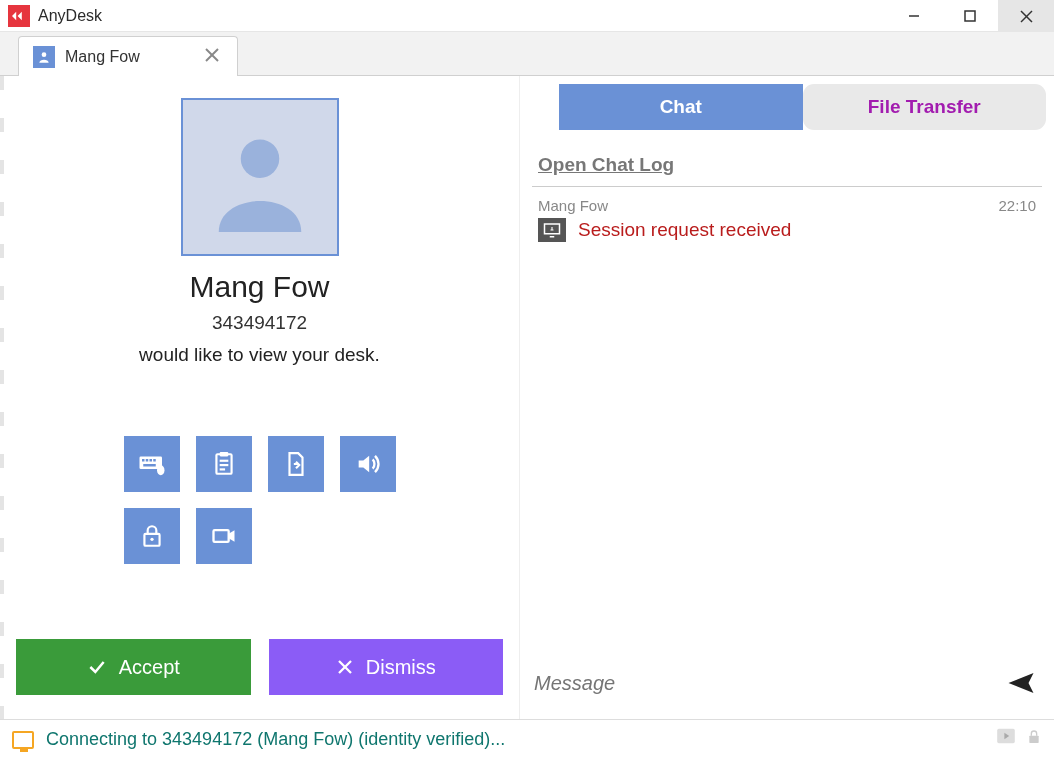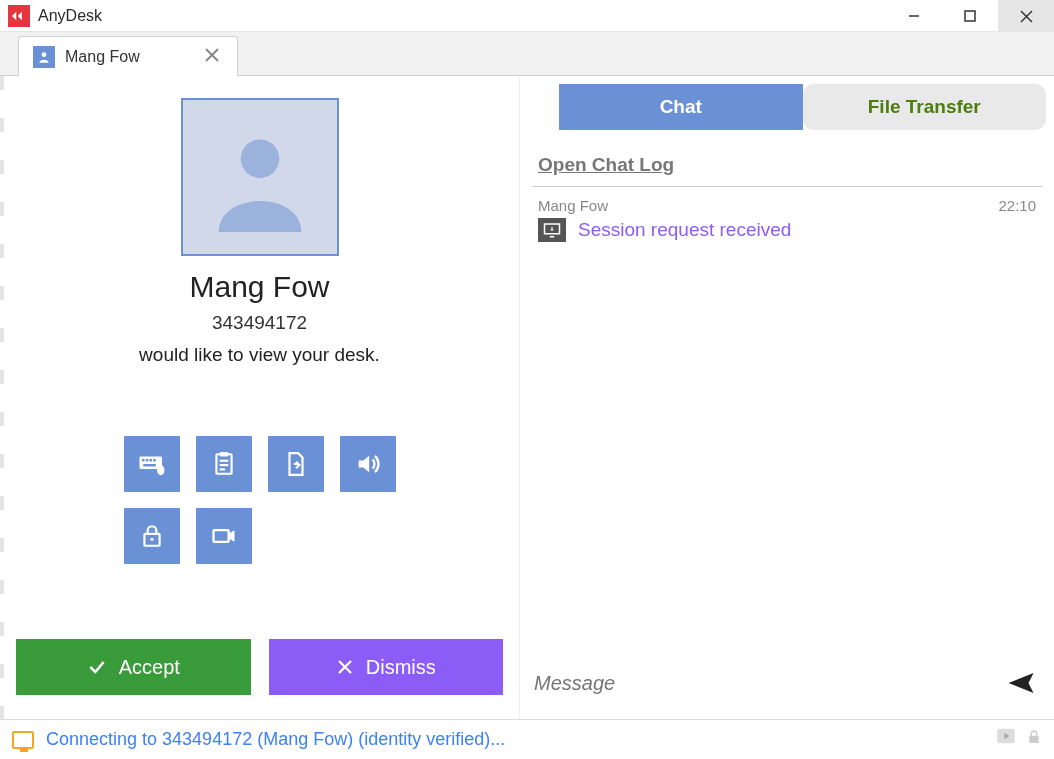--- a/index.html
+++ b/index.html
@@ -38,37 +38,37 @@
 
   .action-row { margin-top:auto; display:flex; gap:18px; width:100%; padding: 0 4px 12px 4px;}
   .big-btn { flex:1; height:56px; display:flex; align-items:center; justify-content:center; gap:12px; color:#fff; font-size:20px;}
   .accept { background:#3a9b3a; }
   .dismiss { background:#8b5cf6; }
 
   
   .rtabs { display:flex; height:46px; margin: 8px 8px 0 8px; padding-left: 31px;}
   .rtab { flex:1; display:flex; align-items:center; justify-content:center; font-size:19px; font-weight:600;}
   .rtab.active { background:#6a91d6; color:#fff;}
-  .rtab.inactive { background:#e9e9e9; color:#4d7c0f;border-radius:11px;}
+  .rtab.inactive { background:#e9e9e9; color:#a21caf;border-radius:11px;}
 
   .chatlog-link { margin:24px 0 10px 18px; font-size:19px; color:#777; text-decoration:underline; font-weight:600;}
   .chat-sep { height:1px; background:#ccc; margin:0 12px;}
   .chat-item { padding:10px 18px 0 18px;}
   .chat-from { font-size:15px; color:#888; display:flex;}
   .chat-time { margin-left:auto; color:#888; font-size:15px;}
   .chat-body { display:flex; align-items:center; gap:12px; margin-top:4px;}
-  .chat-msg { font-size:19px; color:#8b5cf6;}
+  .chat-msg { font-size:19px; color:#b91c1c;}
   .session-icon { width:28px; height:24px; background:#555; display:flex; align-items:center; justify-content:center;}
 
   .msg-row { margin-top:auto; display:flex; align-items:center; padding:0 16px 14px 14px; gap:14px;}
   .msg-input { flex:1; border:none; font-size:20px; color:#888; font-style:italic; outline:none; height:44px;}
   .send-btn { width:34px; height:34px; display:flex; align-items:center; justify-content:center;}
 
   
-  .statusbar { height:40px; border-top:1px solid #ddd; display:flex; align-items:center; padding:0 12px; gap:12px; font-size:18px; color:#3b82f6;}
+  .statusbar { height:40px; border-top:1px solid #ddd; display:flex; align-items:center; padding:0 12px; gap:12px; font-size:18px; color:#0f766e;}
   .status-monitor { width:22px; height:18px; border:2px solid #f5a623; border-radius:2px; position:relative;}
   .status-monitor::after{content:""; position:absolute; bottom:-5px; left:6px; width:8px; height:3px; background:#f5a623;}
   .status-right { margin-left:auto; display:flex; gap:10px; color:#bbb;}
 </style>
 </head>
 <body>
 
 <div class="titlebar">
   <div class="app-logo">
     <svg width="14" height="14" viewBox="0 0 10 10">

